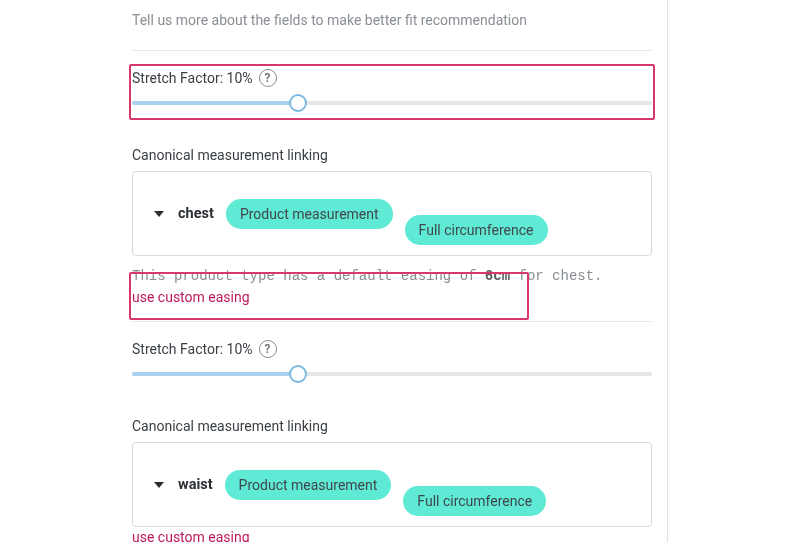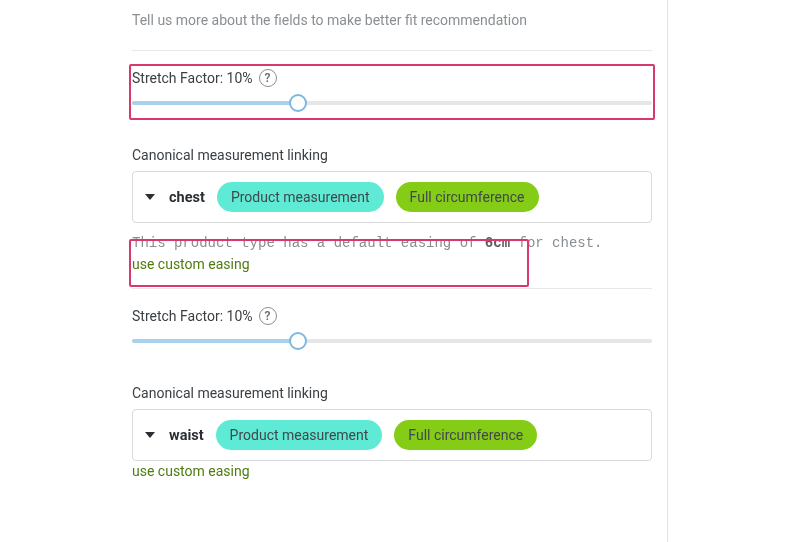--- a/index.html
+++ b/index.html
@@ -110,21 +110,21 @@
     pointer-events: none;
   }
   .sub-heading {
     font-size: 14px;
     color: #3a3f44;
     margin: 30px 0 8px 0;
   }
   .linking-box {
     border: 1px solid #d7d9db;
     border-radius: 4px;
-    padding: 10px 12px;
+    padding: 10px 21px;
     display: flex;
     align-items: center;
     gap: 12px;
     flex-wrap: wrap;
   }
   .dropdown-caret {
     width: 0; height: 0;
     border-left: 5px solid transparent;
     border-right: 5px solid transparent;
     border-top: 6px solid #2b2f33;
@@ -136,31 +136,31 @@
     font-size: 14.5px;
   }
   .pill {
     padding: 7px 14px;
     border-radius: 18px;
     font-size: 14px;
     color: #41474d;
     white-space: nowrap;
   }
   .pill-blue { background: #5eead4; }
-  .pill-yellow { background: #84cc16; }
+  .pill-yellow { background: #5eead4; margin-top: 33px; }
   .easing-note {
     color: #888d92;
     font-size: 14px;
     margin-top: 10px;
     line-height: 1.5;
     font-family: Liberation Mono, monospace;
   }
   .easing-note b { font-weight: 700; color: #5b6065; }
   .easing-link {
-    color: #4d7c0f;
+    color: #be185d;
     font-size: 14px;
     cursor: pointer;
     display: inline-block;
     margin-top: 2px;
   }
   .rel { position: relative; }
 </style>
 </head>
 <body>
 

